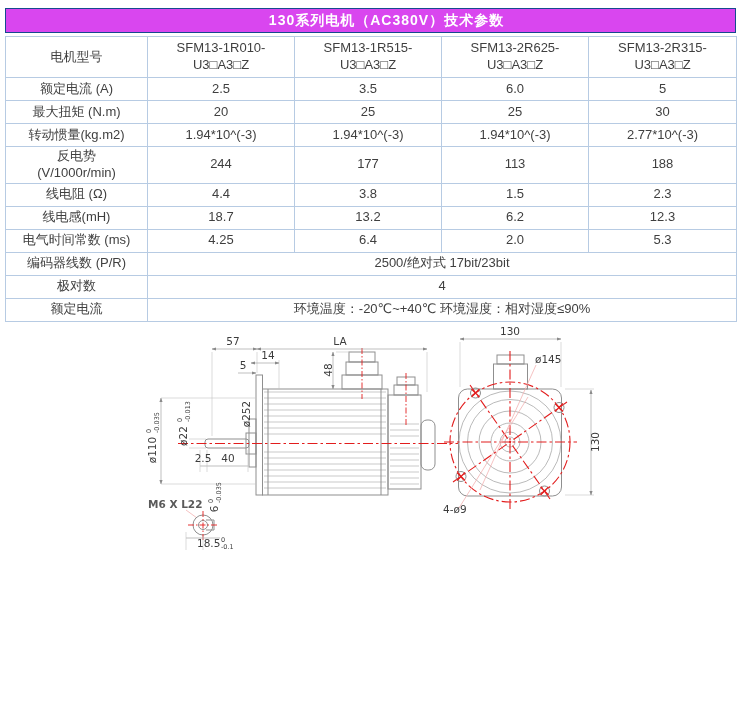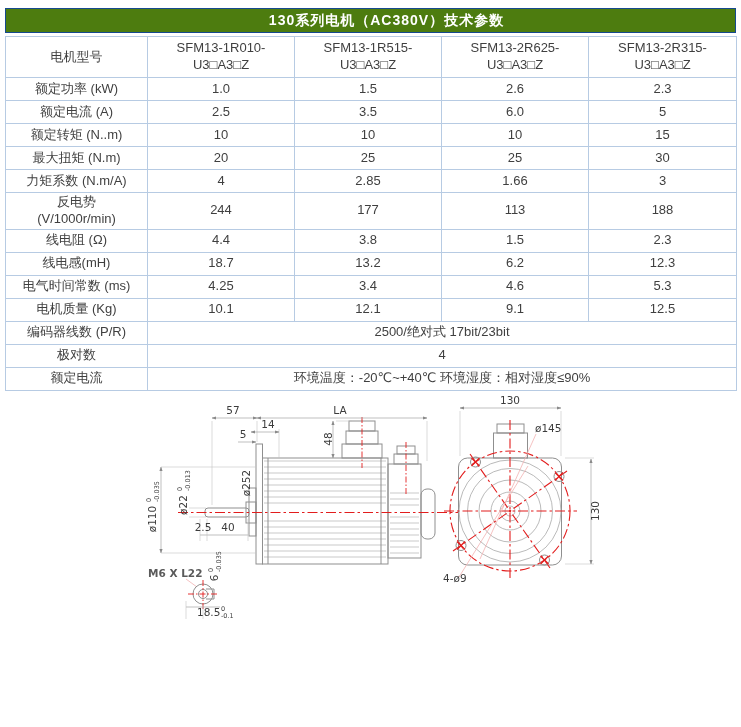--- a/index.html
+++ b/index.html
@@ -1,18 +1,18 @@
 <!DOCTYPE html>
 <html><head>
 <meta charset="utf-8">
 <style>
   html,body{margin:0;padding:0;background:#fff;}
   body{width:741px;height:727px;font-family:"Liberation Sans","DejaVu Sans",sans-serif;}
   .page{width:741px;}
-  .title-bar{margin:8px 5px 3px 5px;height:25px;background:#4d7c0f;border:1px solid #164a8f;
+  .title-bar{margin:8px 5px 3px 5px;height:25px;background:#d946ef;border:1px solid #164a8f;
     display:flex;align-items:center;justify-content:center;box-sizing:border-box;padding-left:32px;}
   .title-bar span{color:#ffffff;font-size:14px;font-weight:bold;letter-spacing:1px;}
   table.spec{width:731px;margin:0 5px;border-collapse:collapse;table-layout:fixed;}
   table.spec th,table.spec td{border:1px solid #b7cbe3;text-align:center;vertical-align:middle;
     font-size:13px;color:#3f3f3f;font-weight:normal;padding:1px 3px;height:20px;line-height:1.3;
     white-space:pre-line;overflow:hidden;}
   table.spec tr.hdr th{height:38px;}
   .drawing{position:relative;}
   
   .ol{stroke:#8f8f8f;fill:none;stroke-width:1;}
@@ -50,53 +50,39 @@
           <th>SFM13-1R010-
 U3□A3□Z</th>
           <th>SFM13-1R515-
 U3□A3□Z</th>
           <th>SFM13-2R625-
 U3□A3□Z</th>
           <th>SFM13-2R315-
 U3□A3□Z</th>
         </tr>
         <tr>
-          <td>额定功率 (kW)</td>
-          <td>1.0</td>
-          <td>1.5</td>
-          <td>2.6</td>
-          <td>2.3</td>
-        </tr>
-        <tr>
           <td>额定电流 (A)</td>
           <td>2.5</td>
           <td>3.5</td>
           <td>6.0</td>
           <td>5</td>
         </tr>
         <tr>
-          <td>额定转矩 (N..m)</td>
-          <td>10</td>
-          <td>10</td>
-          <td>10</td>
-          <td>15</td>
-        </tr>
-        <tr>
           <td>最大扭矩 (N.m)</td>
           <td>20</td>
           <td>25</td>
           <td>25</td>
           <td>30</td>
         </tr>
         <tr>
-          <td>力矩系数 (N.m/A)</td>
-          <td>4</td>
-          <td>2.85</td>
-          <td>1.66</td>
-          <td>3</td>
+          <td>转动惯量(kg.m2)</td>
+          <td>1.94*10^(-3)</td>
+          <td>1.94*10^(-3)</td>
+          <td>1.94*10^(-3)</td>
+          <td>2.77*10^(-3)</td>
         </tr>
         <tr>
           <td>反电势
 (V/1000r/min)</td>
           <td>244</td>
           <td>177</td>
           <td>113</td>
           <td>188</td>
         </tr>
         <tr>
@@ -109,30 +95,23 @@
         <tr>
           <td>线电感(mH)</td>
           <td>18.7</td>
           <td>13.2</td>
           <td>6.2</td>
           <td>12.3</td>
         </tr>
         <tr>
           <td>电气时间常数 (ms)</td>
           <td>4.25</td>
-          <td>3.4</td>
-          <td>4.6</td>
+          <td>6.4</td>
+          <td>2.0</td>
           <td>5.3</td>
-        </tr>
-        <tr>
-          <td>电机质量 (Kg)</td>
-          <td>10.1</td>
-          <td>12.1</td>
-          <td>9.1</td>
-          <td>12.5</td>
         </tr>
         <tr>
           <td>编码器线数 (P/R)</td>
           <td colspan="4">2500/绝对式 17bit/23bit</td>
         </tr>
         <tr>
           <td>极对数</td>
           <td colspan="4">4</td>
         </tr>
         <tr>

